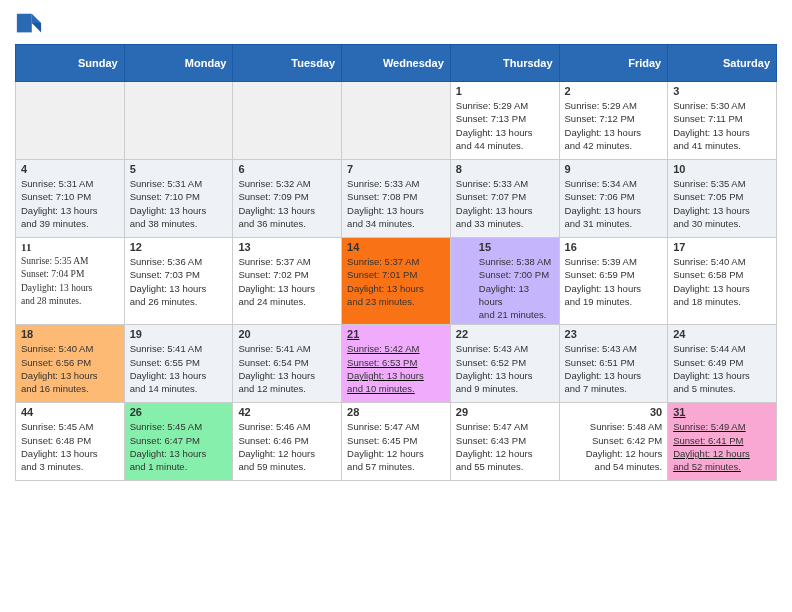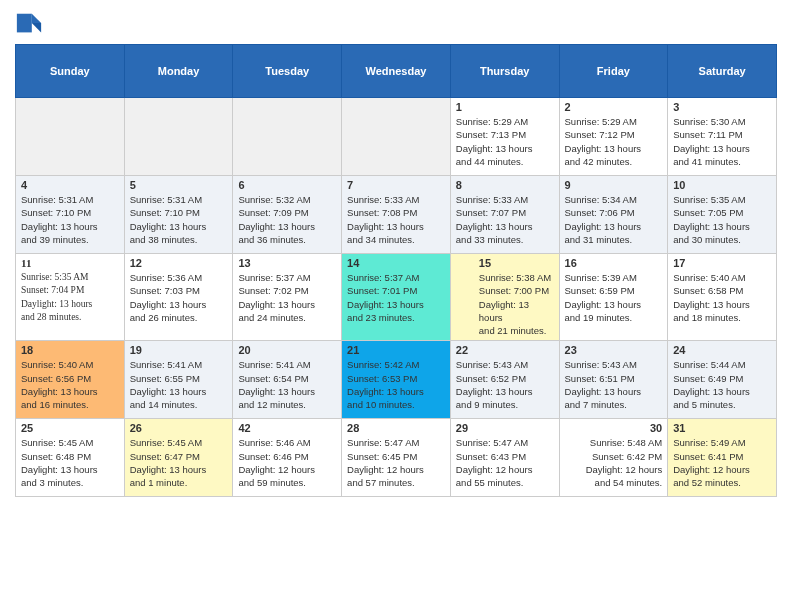--- a/index.html
+++ b/index.html
@@ -50,22 +50,22 @@
       color: #333;
     }
     .calendar {
       width: 100%;
       border-collapse: collapse;
       font-size: 10px;
     }
     .calendar th {
       background: #2a6ab5;
       color: #fff;
-      text-align: center;
-      padding: 20px 6px;
+      text-align: right;
+      padding: 12px 6px;
       font-size: 11px;
       font-weight: bold;
       border: 1px solid #1a5aa5;
     }
     .calendar td {
       vertical-align: top;
       border: 1px solid #ccc;
       padding: 3px 5px;
       width: calc(100% / 7);
       height: 78px;
@@ -223,28 +223,28 @@
 Daylight: 13 hours
 and 26 minutes.</div>
           </td>
           <td style="background: rgb(255, 255, 255);">
             <span class="day-num">13</span>
             <div class="day-info" style="white-space: pre-line;">Sunrise: 5:37 AM
 Sunset: 7:02 PM
 Daylight: 13 hours
 and 24 minutes.</div>
           </td>
-          <td style="background: #5eead4;">
+          <td style="background: #f97316;">
             <span class="day-num">14</span>
             <div class="day-info" style="white-space: pre-line;">Sunrise: 5:37 AM
 Sunset: 7:01 PM
 Daylight: 13 hours
 and 23 minutes.</div>
           </td>
-          <td style="background: #fef9c3; padding-left: 28px;">
+          <td style="background: #c4b5fd; padding-left: 28px;">
             <span class="day-num">15</span>
             <div class="day-info" style="white-space: pre-line;">Sunrise: 5:38 AM
 Sunset: 7:00 PM
 Daylight: 13 hours
 and 21 minutes.</div>
           </td>
           <td style="background: rgb(255, 255, 255);">
             <span class="day-num">16</span>
             <div class="day-info" style="white-space: pre-line;">Sunrise: 5:39 AM
 Sunset: 6:59 PM
@@ -274,21 +274,21 @@
 Daylight: 13 hours
 and 14 minutes.</div>
           </td>
           <td style="background: rgb(238, 242, 247);">
             <span class="day-num">20</span>
             <div class="day-info" style="white-space: pre-line;">Sunrise: 5:41 AM
 Sunset: 6:54 PM
 Daylight: 13 hours
 and 12 minutes.</div>
           </td>
-          <td style="background: #0ea5e9;">
+          <td style="background: #f0abfc; text-decoration: underline;">
             <span class="day-num">21</span>
             <div class="day-info" style="white-space: pre-line;">Sunrise: 5:42 AM
 Sunset: 6:53 PM
 Daylight: 13 hours
 and 10 minutes.</div>
           </td>
           <td style="background: rgb(238, 242, 247);">
             <span class="day-num">22</span>
             <div class="day-info" style="white-space: pre-line;">Sunrise: 5:43 AM
 Sunset: 6:52 PM
@@ -305,27 +305,27 @@
           <td style="background: rgb(238, 242, 247);">
             <span class="day-num">24</span>
             <div class="day-info" style="white-space: pre-line;">Sunrise: 5:44 AM
 Sunset: 6:49 PM
 Daylight: 13 hours
 and 5 minutes.</div>
           </td>
         </tr>
         <tr>
           <td style="background: rgb(255, 255, 255);">
-            <span class="day-num">25</span>
+            <span class="day-num">44</span>
             <div class="day-info" style="white-space: pre-line;">Sunrise: 5:45 AM
 Sunset: 6:48 PM
 Daylight: 13 hours
 and 3 minutes.</div>
           </td>
-          <td style="background: #fef9c3;">
+          <td style="background: #86efac;">
             <span class="day-num">26</span>
             <div class="day-info" style="white-space: pre-line;">Sunrise: 5:45 AM
 Sunset: 6:47 PM
 Daylight: 13 hours
 and 1 minute.</div>
           </td>
           <td style="background: rgb(255, 255, 255);">
             <span class="day-num">42</span>
             <div class="day-info" style="white-space: pre-line;">Sunrise: 5:46 AM
 Sunset: 6:46 PM
@@ -346,21 +346,21 @@
 Daylight: 12 hours
 and 55 minutes.</div>
           </td>
           <td style="background: rgb(255, 255, 255); text-align: right;">
             <span class="day-num">30</span>
             <div class="day-info" style="white-space: pre-line;">Sunrise: 5:48 AM
 Sunset: 6:42 PM
 Daylight: 12 hours
 and 54 minutes.</div>
           </td>
-          <td style="background: #fef9c3;">
+          <td style="background: #f9a8d4; text-decoration: underline;">
             <span class="day-num">31</span>
             <div class="day-info" style="white-space: pre-line;">Sunrise: 5:49 AM
 Sunset: 6:41 PM
 Daylight: 12 hours
 and 52 minutes.</div>
           </td>
         </tr>
       </tbody>
   </table>
 </div>

